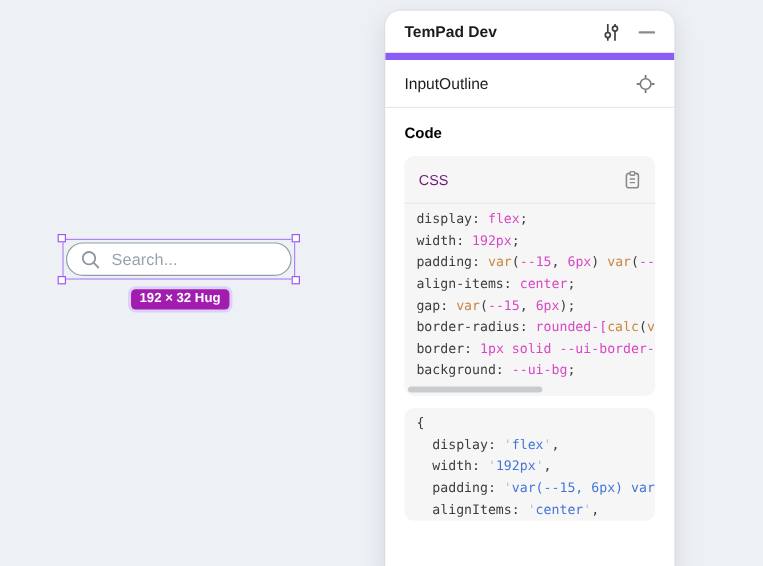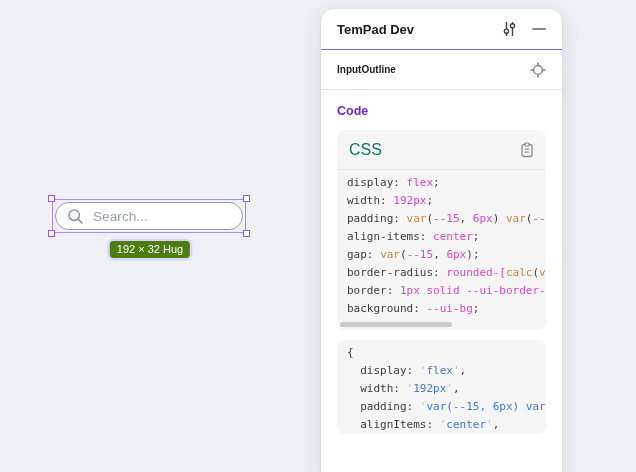--- a/index.html
+++ b/index.html
@@ -27,60 +27,60 @@
 
   .search-box {
     position: absolute; left: 55px; top: 202px; width: 188px; height: 28px;
     background: #ffffff; border: 1px solid #939da9; border-radius: 14px;
     display: flex; align-items: center; padding-left: 11px; gap: 9px;
   }
   .search-placeholder { font-size: 13.5px; color: #99a1ad; letter-spacing: 0.1px; }
 
   .size-badge {
     position: absolute; left: 150px; top: 241px; transform: translateX(-50%);
-    background: #4d7c0f; color: #fff; font-size: 11px; font-weight: normal;
+    background: #a21caf; color: #fff; font-size: 11px; font-weight: bold;
     padding: 2px 7px 3px; border-radius: 4px; white-space: nowrap;
     box-shadow: 0 0 0 2.5px rgba(190,150,255,0.35);
   }
 
   
   .panel {
     position: absolute; left: 321px; top: 9px; width: 241px; height: 480px;
     background: #ffffff; border-radius: 13px;
     box-shadow: 0 0 0 1px rgba(0,0,0,0.03), 0 6px 20px rgba(25,35,55,0.12);
     overflow: hidden;
   }
   .panel-header {
     height: 41px; padding: 0 16px;
     display: flex; align-items: center; justify-content: space-between;
-    border-bottom: 1px solid #8b5cf6;
+    border-bottom: 6px solid #8b5cf6;
   }
   .panel-title { font-size: 13px; font-weight: bold; color: #1c1c1e; }
   .header-icons { display: flex; align-items: center; gap: 15px; }
   .icon-btn { display: flex; align-items: center; justify-content: center; cursor: pointer; background: none; border: none; padding: 0; }
 
   .component-row {
     height: 40px; padding: 0 16px;
     display: flex; align-items: center; justify-content: space-between;
     border-bottom: 1px solid #e7e7e9;
   }
-  .component-name { font-size: 10px; font-weight: bold; color: #1c1c1e; }
+  .component-name { font-size: 13px; font-weight: normal; color: #1c1c1e; }
 
   .code-section { padding: 14px 16px 0; }
-  .section-title { font-size: 12.5px; font-weight: bold; color: #6d28d9; margin-bottom: 12px; }
+  .section-title { font-size: 12.5px; font-weight: bold; color: #000000; margin-bottom: 12px; }
 
   .code-card {
     background: #f6f6f7; border-radius: 8px; overflow: hidden; margin-bottom: 10px;
   }
   .card-header {
     height: 40px; padding: 0 12px;
     display: flex; align-items: center; justify-content: space-between;
     border-bottom: 1px solid #e9e9ea;
   }
-  .card-label { font-size: 16px; color: #0f766e; }
+  .card-label { font-size: 12px; color: #701a75; }
 
   .code-body {
     padding: 4px 0 0 10px; overflow: hidden;
     font-family: "DejaVu Sans Mono", monospace;
     font-size: 11px; line-height: 18px; white-space: pre;
   }
   .code-line { height: 18px; }
   .tk-p { color: #3d3d3f; text-align: right; }
   .tk-v { color: #d848c4; }
   .tk-f { color: #c8873f; }

